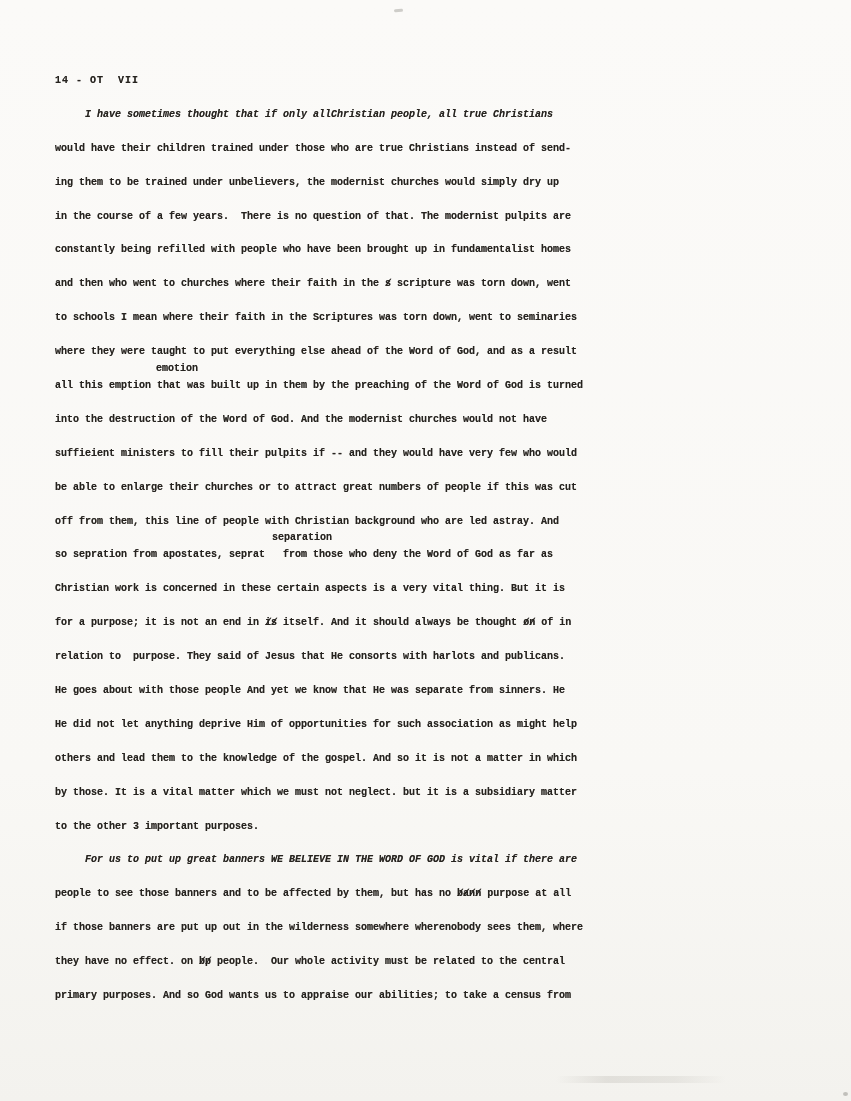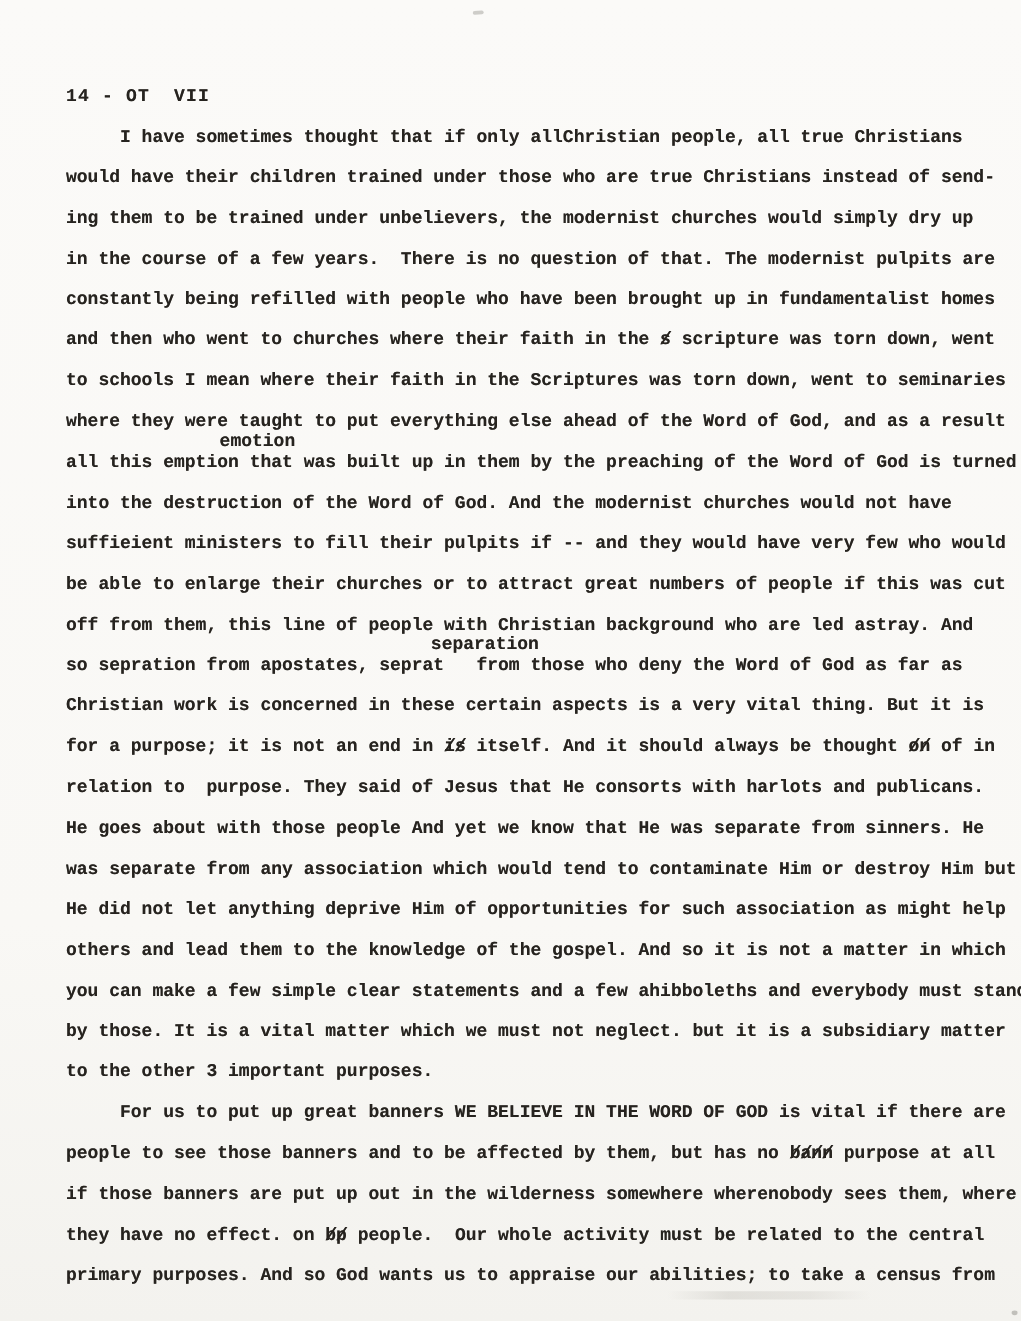--- a/index.html
+++ b/index.html
@@ -9,41 +9,42 @@
   }
   .page {
     position: relative;
     width: 851px;
     height: 1101px;
     background:
       linear-gradient(180deg, #fbfaf8 0%, #f9f8f5 70%, #f3f2ee 100%);
     overflow: hidden;
     font-family: "Liberation Mono", "DejaVu Sans Mono", monospace;
     font-weight: 700;
-    font-size: 15px;
+    font-size: 10px;
     color: #26231f;
   }
   .doc {
     position: absolute;
     left: 55px;
     top: 64px;
     width: 760px;
   }
   .line {
     position: relative;
     height: 33.9px;
     line-height: 33.9px;
     white-space: pre;
     text-shadow: 0 0 0.5px rgba(30, 25, 20, 0.55);
   }
   .line.header {
     letter-spacing: 1px;
   }
   .line.indent {
     padding-left: 5ch;
+    font-style: italic;
   }
   .corr {
     position: absolute;
     top: -17px;
     line-height: 33.9px;
     white-space: pre;
   }
   .sc {
     position: relative;
     display: inline-block;
@@ -83,24 +84,22 @@
         <div class="line"><span class="corr" style="left: 9ch; margin-left: 47px;">emotion</span>all this emption that was built up in them by the preaching of the Word of God is turned</div>
         <div class="line">into the destruction of the Word of God. And the modernist churches would not have</div>
         <div class="line">suffieient ministers to fill their pulpits if -- and they would have very few who would</div>
         <div class="line">be able to enlarge their churches or to attract great numbers of people if this was cut</div>
         <div class="line">off from them, this line of people with Christian background who are led astray. And</div>
         <div class="line"><span class="corr" style="left: 29ch; margin-left: 43px;">separation</span>so sepration from apostates, seprat   from those who deny the Word of God as far as</div>
         <div class="line">Christian work is concerned in these certain aspects is a very vital thing. But it is</div>
         <div class="line">for a purpose; it is not an end in <span><span class="sc">i</span><span class="sc">s</span></span> itself. And it should always be thought <span><span class="sc">o</span><span class="sc">n</span></span> of in</div>
         <div class="line">relation to  purpose. They said of Jesus that He consorts with harlots and publicans.</div>
         <div class="line">He goes about with those people And yet we know that He was separate from sinners. He</div>
-        <div class="line">was separate from any association which would tend to contaminate Him or destroy Him but</div>
         <div class="line">He did not let anything deprive Him of opportunities for such association as might help</div>
         <div class="line">others and lead them to the knowledge of the gospel. And so it is not a matter in which</div>
-        <div class="line">you can make a few simple clear statements and a few ahibboleths and everybody must stand</div>
         <div class="line">by those. It is a vital matter which we must not neglect. but it is a subsidiary matter</div>
         <div class="line">to the other 3 important purposes.</div>
         <div class="line indent">For us to put up great banners WE BELIEVE IN THE WORD OF GOD is vital if there are</div>
         <div class="line">people to see those banners and to be affected by them, but has no <span><span class="sc">b</span><span class="sc">a</span><span class="sc">n</span><span class="sc">n</span></span> purpose at all</div>
         <div class="line">if those banners are put up out in the wilderness somewhere wherenobody sees them, where</div>
         <div class="line">they have no effect. on <span><span class="sc">b</span><span class="sc">p</span></span> people.  Our whole activity must be related to the central</div>
         <div class="line">primary purposes. And so God wants us to appraise our abilities; to take a census from</div>
       </div>
   </div>
   <div class="artifact a1"></div>

